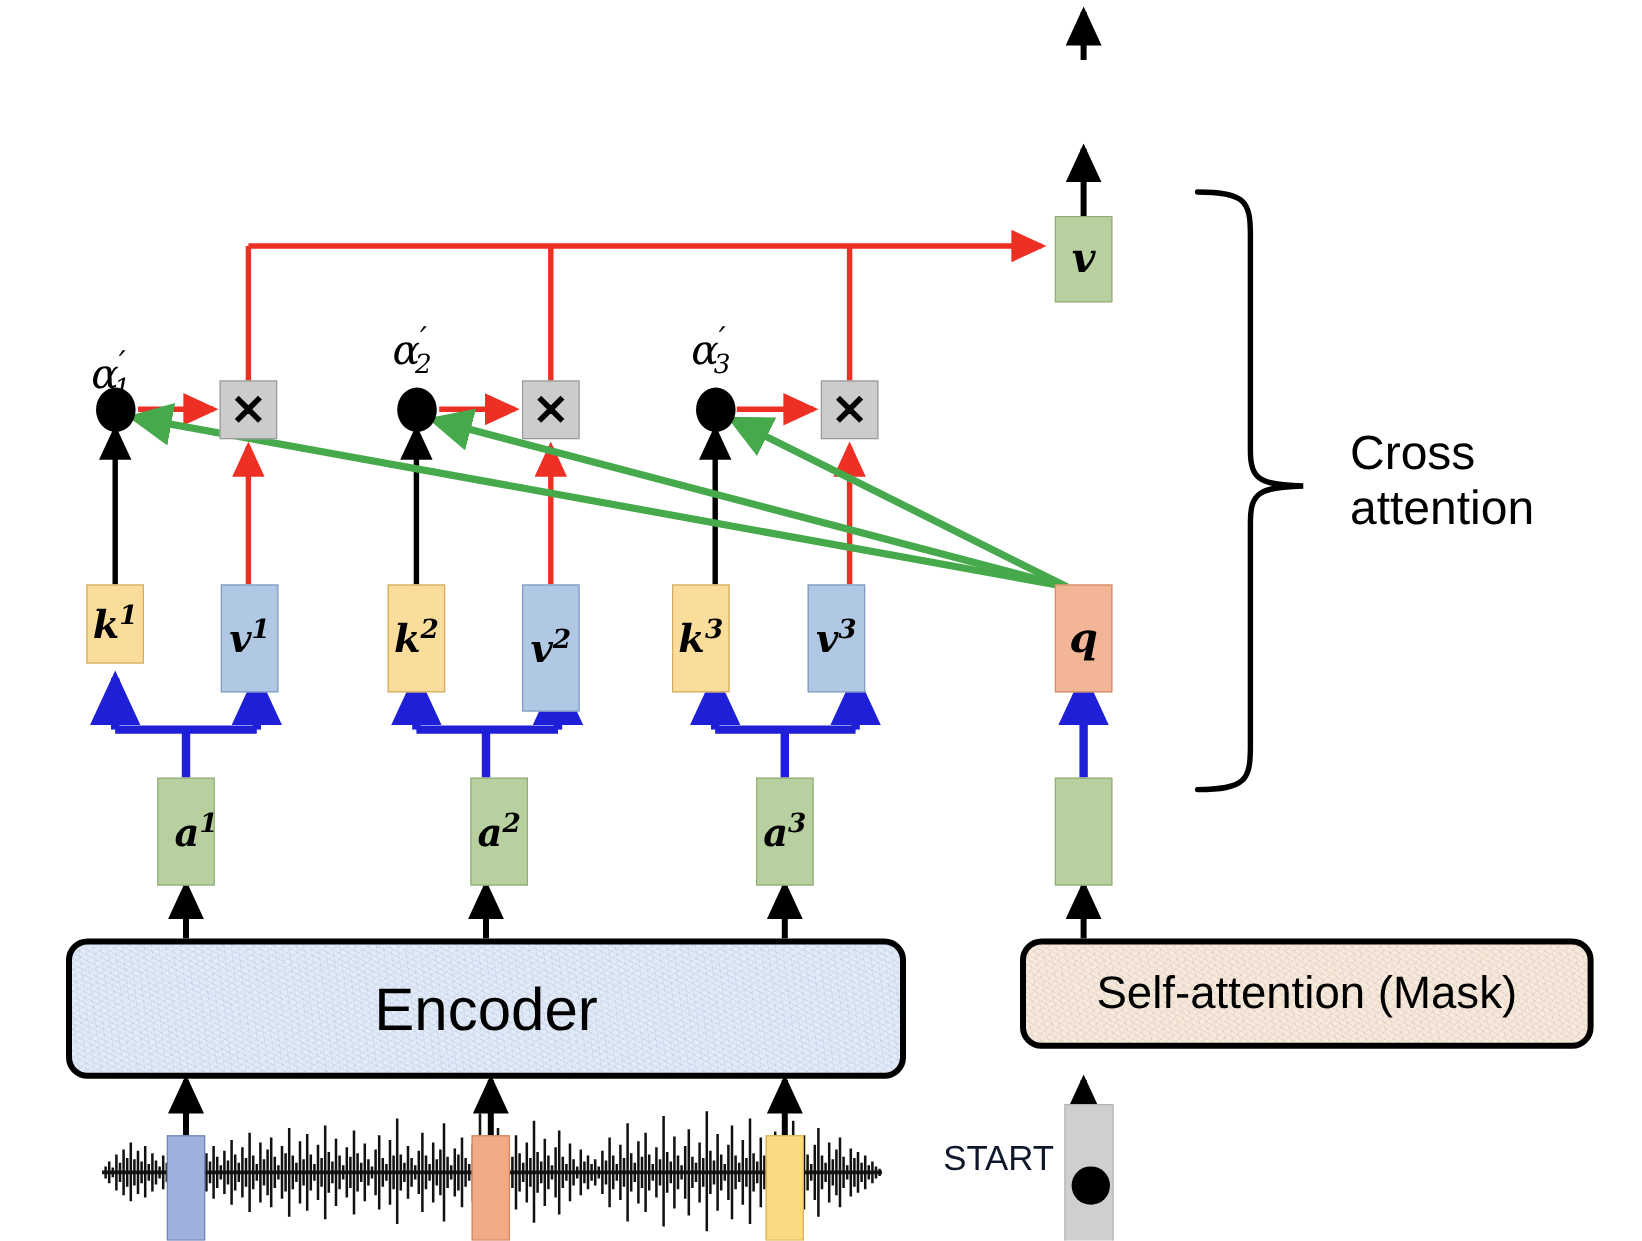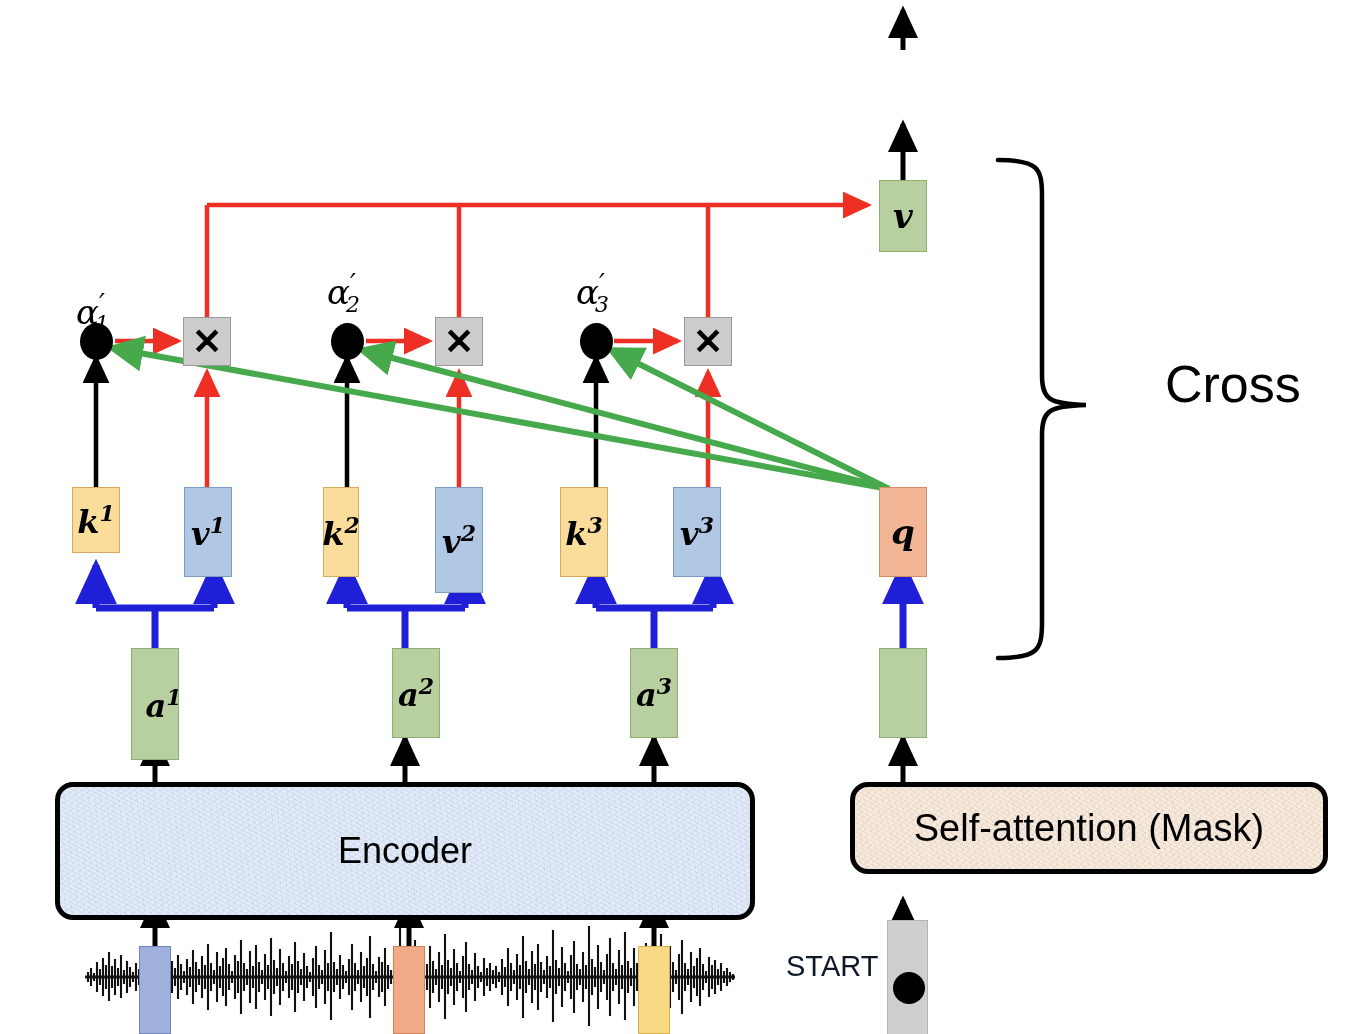--- a/index.html
+++ b/index.html
@@ -490,62 +490,63 @@
   <div class="dot" style="left:331px; top:323px; width:33px; height:37px;"></div>
   <div class="dot" style="left:580px; top:323px; width:33px; height:37px;"></div>
 
   <div class="box xbox" style="left:183px; top:317px; width:48px; height:49px; font-size:36px;">✕</div>
   <div class="box xbox" style="left:435px; top:317px; width:48px; height:49px; font-size:36px;">✕</div>
   <div class="box xbox" style="left:684px; top:317px; width:48px; height:49px; font-size:36px;">✕</div>
 
   <div class="box kbox" style="left:72px; top:487px; width:48px; height:66px; font-size:32px;">
     <span class="sym"><span>k</span><sup style="font-size:22px;">1</sup></span>
   </div>
-  <div class="box kbox" style="left:323px; top:487px; width:36px; height:90px; font-size:32px;">
+  <div class="box kbox" style="left:323px; top:487px; width:48px; height:90px; font-size:32px;">
     <span class="sym"><span>k</span><sup style="font-size:22px;">2</sup></span>
   </div>
   <div class="box kbox" style="left:560px; top:487px; width:48px; height:90px; font-size:32px;">
     <span class="sym"><span>k</span><sup style="font-size:22px;">3</sup></span>
   </div>
 
   <div class="box vbox" style="left:184px; top:487px; width:48px; height:90px; font-size:32px;">
     <span class="sym"><span>v</span><sup style="font-size:22px;">1</sup></span>
   </div>
   <div class="box vbox" style="left:435px; top:487px; width:48px; height:106px; font-size:32px;">
     <span class="sym"><span>v</span><sup style="font-size:22px;">2</sup></span>
   </div>
   <div class="box vbox" style="left:673px; top:487px; width:48px; height:90px; font-size:32px;">
     <span class="sym"><span>v</span><sup style="font-size:22px;">3</sup></span>
   </div>
 
   <div class="box qbox" style="left:879px; top:487px; width:48px; height:90px; font-size:34px;">
     <span class="sym">q</span>
   </div>
 
-  <div class="box abox" style="left:131px; top:648px; width:48px; height:112px; font-size:32px;padding-left:17px;">
+  <div class="box abox" style="left:131px; top:648px; width:48px; height:90px; font-size:32px;padding-left:17px;">
     <span class="sym"><span>a</span><sup style="font-size:22px;">1</sup></span>
   </div>
   <div class="box abox" style="left:392px; top:648px; width:48px; height:90px; font-size:32px;">
     <span class="sym"><span>a</span><sup style="font-size:22px;">2</sup></span>
   </div>
   <div class="box abox" style="left:630px; top:648px; width:48px; height:90px; font-size:32px;">
     <span class="sym"><span>a</span><sup style="font-size:22px;">3</sup></span>
   </div>
 
   <div class="box abox" style="left:879px; top:648px; width:48px; height:90px;"></div>
 
-  <div class="rounded-big encoder-fill" style="left:55px; top:782px; width:700px; height:138px; font-size:36px;">Encoder</div>
+  <div class="rounded-big encoder-fill" style="left:55px; top:782px; width:700px; height:117px; font-size:50px;">Encoder</div>
 
   <div class="rounded-big selfatt-fill" style="left:850px; top:782px; width:478px; height:92px; font-size:38px;">Self-attention (Mask)</div>
 
   <div class="wf-rect wf-blue" style="left:139px; top:946px; width:32px; height:88px;"></div>
   <div class="wf-rect wf-peach" style="left:393px; top:946px; width:32px; height:88px;"></div>
   <div class="wf-rect wf-yellow" style="left:638px; top:946px; width:32px; height:88px;"></div>
 
   <div class="plain-text" style="left:786px; top:950px; font-size:29px;">START</div>
   <div class="greybox" style="position:absolute; left:887px; top:920px; width:39px; height:114px;"></div>
   <div class="dot" style="left:893px; top:972px; width:32px; height:32px;"></div>
 
-  <div class="cross-label" style="left:1125px; top:355px; font-size:52px;margin-left:40px;">
+  <div class="cross-label" style="left:1125px; top:355px; font-size:40px;">
     <div>Cross</div>
+    <div>attention</div>
   </div>
 
 </div>
 
 </body></html>

